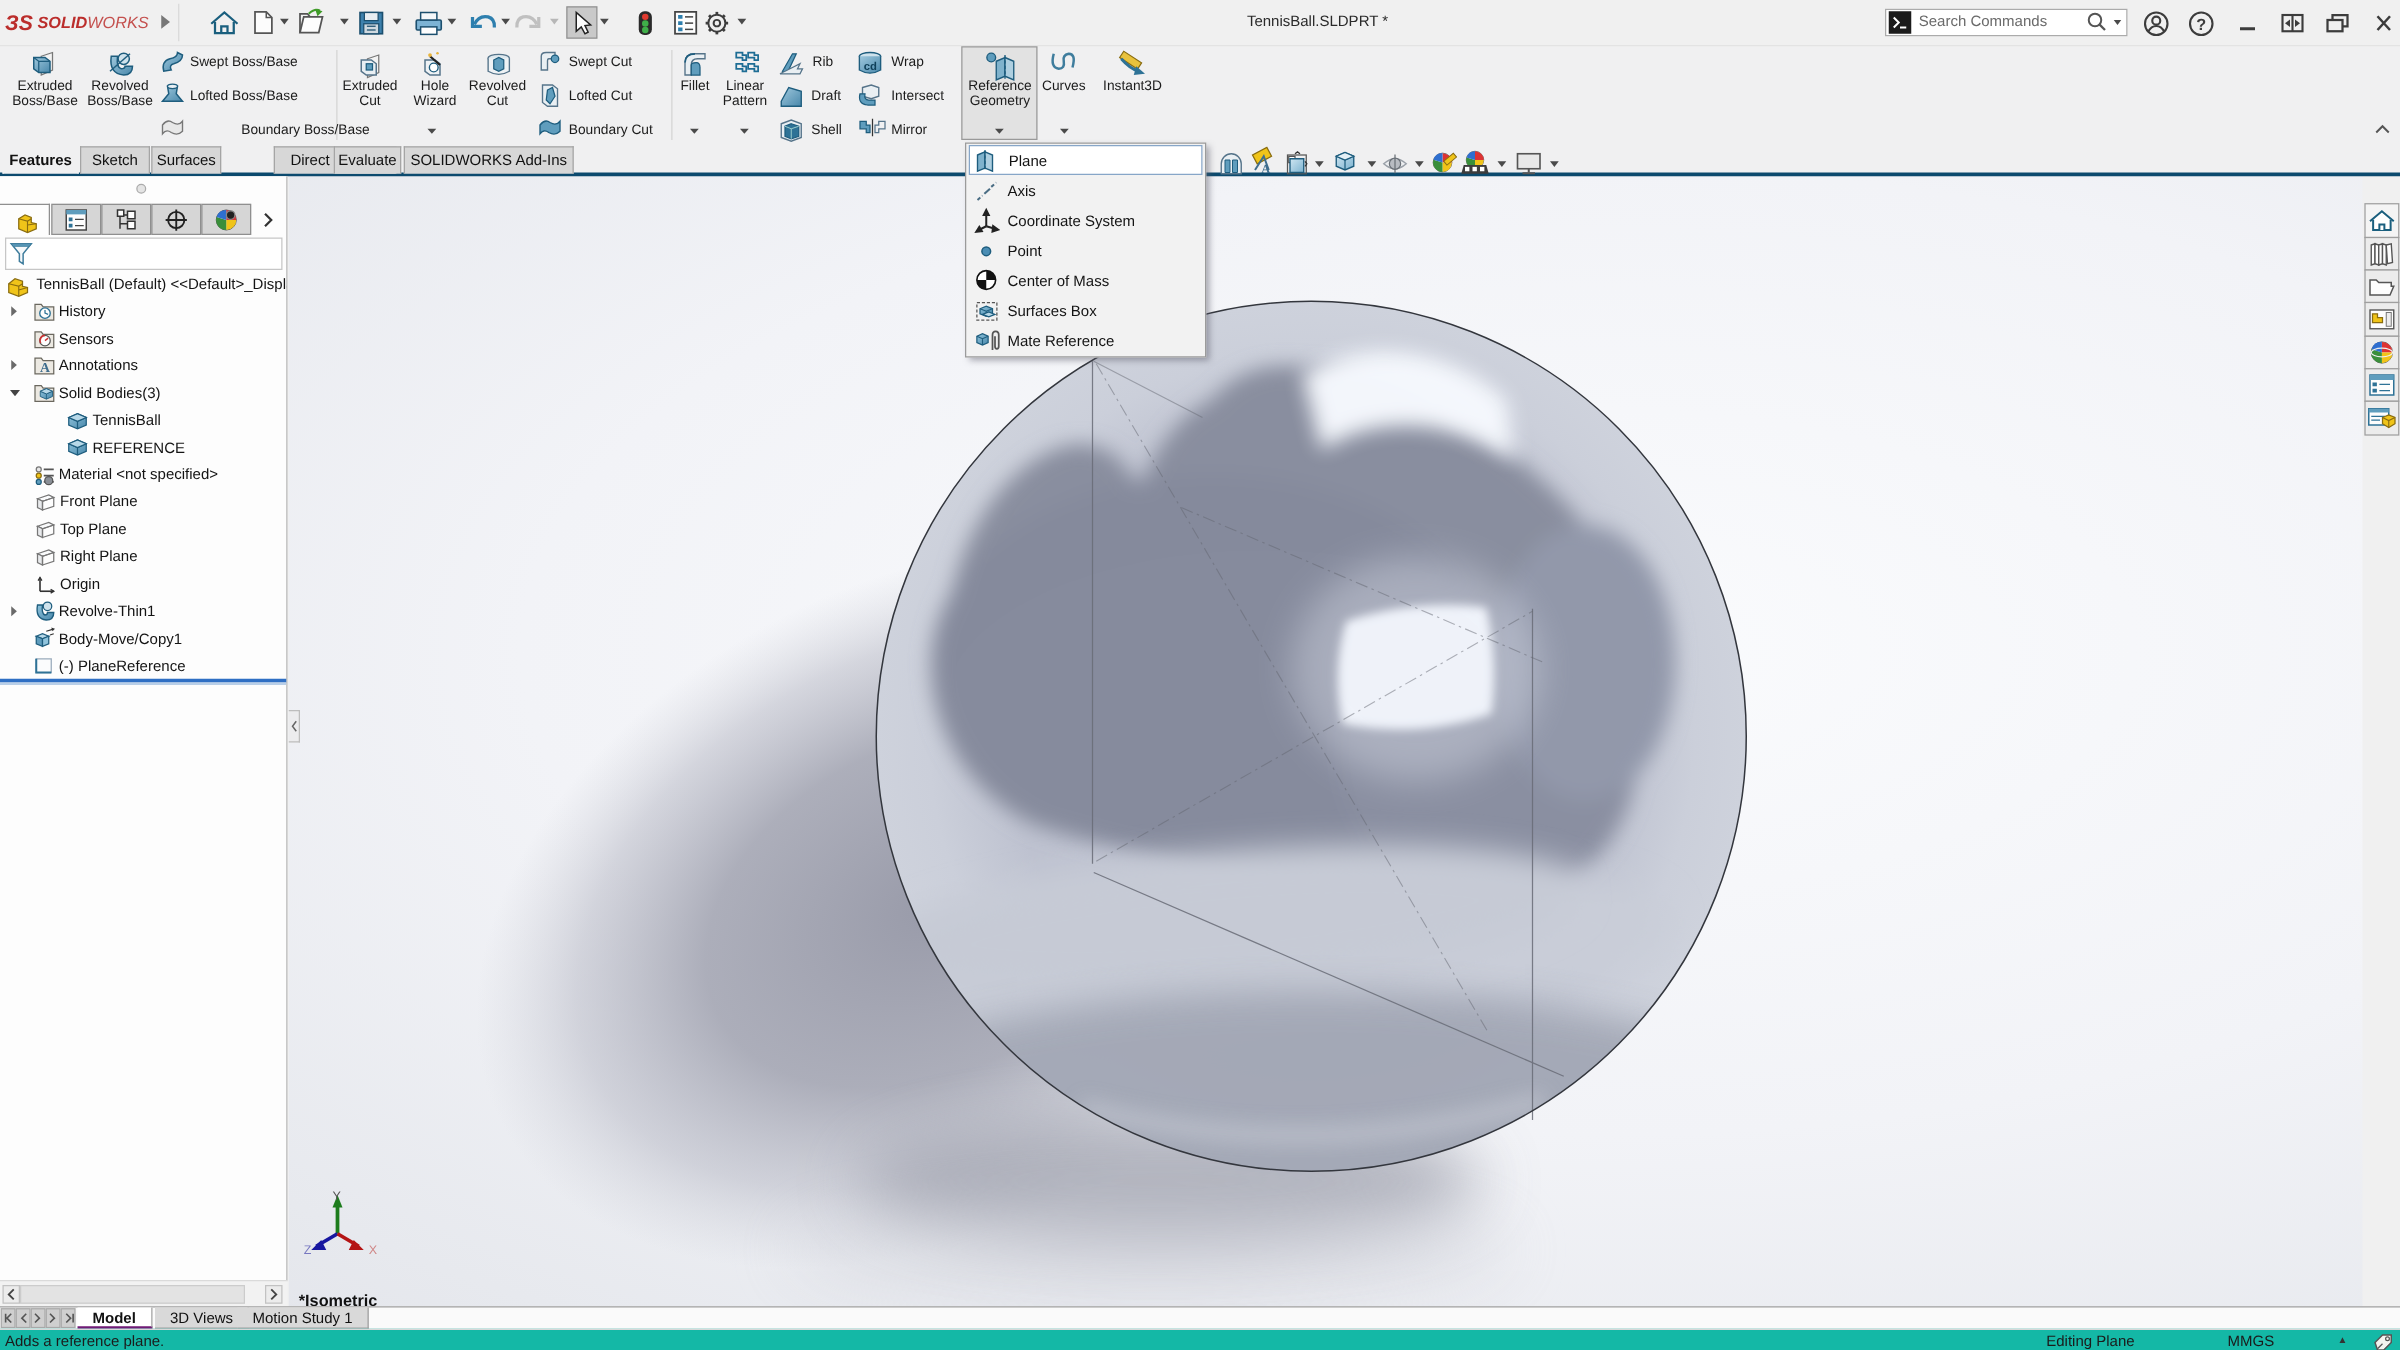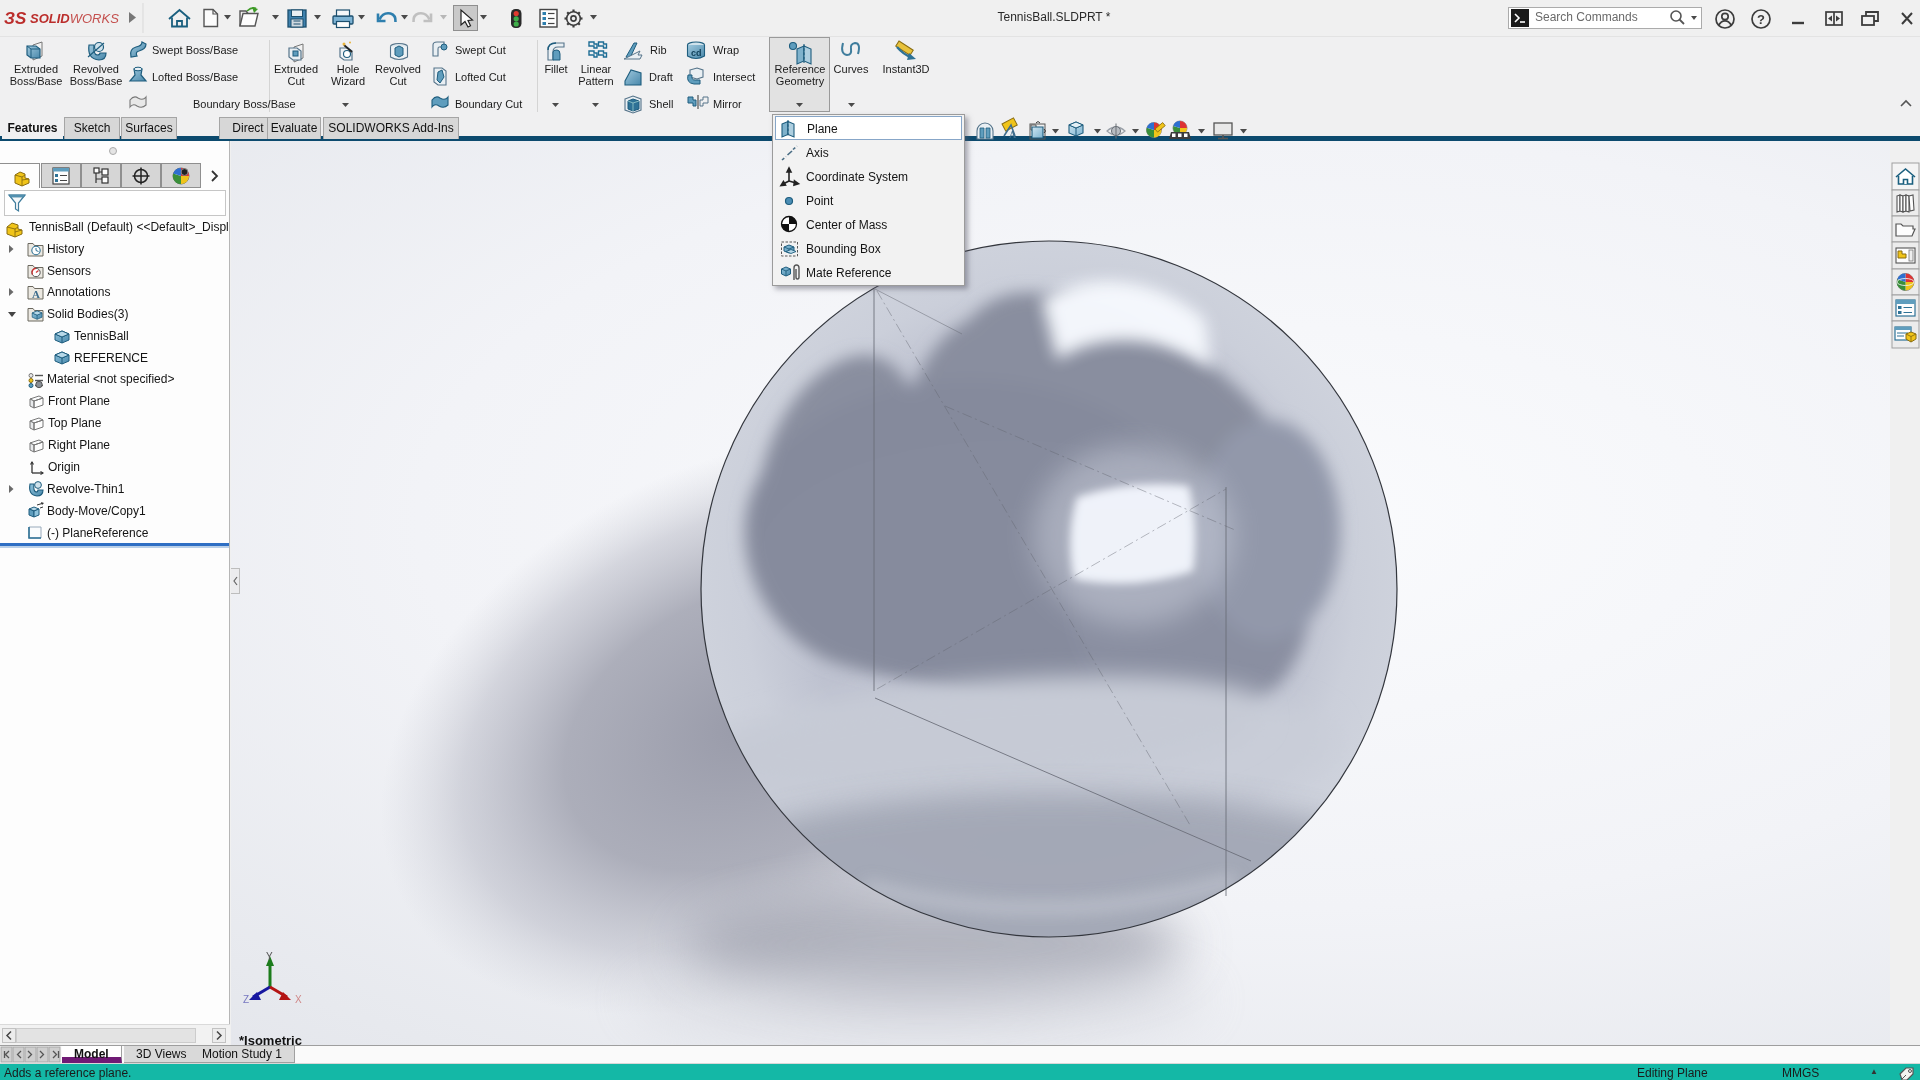--- a/index.html
+++ b/index.html
@@ -11,21 +11,21 @@
   
   #titlebar { position:absolute; left:0; top:0; width:1920px; height:36px; background:#f0f0f0; }
 
   
   #ribbon { position:absolute; left:0; top:36px; width:1920px; height:79px; background:#f0f0f1; border-top:1px solid #e3e3e3; }
   .rg-sep { position:absolute; top:3px; width:1px; height:72px; background:#d4d4d4; }
   .rbtn { position:absolute; text-align:center; font-size:11px; line-height:12px; color:#1b1b1b; }
   .rrow { position:absolute; font-size:11px; color:#1b1b1b; white-space:nowrap; }
 
   
-  #tabrow { position:absolute; left:0; top:115px; width:1920px; height:26px; background:#f0f0f1; border-bottom:5px solid #0c4a6e; }
+  #tabrow { position:absolute; left:0; top:115px; width:1920px; height:26px; background:#f0f0f1; border-bottom:3px solid #0c4a6e; }
   .rtab { position:absolute; top:2px; height:22px; line-height:21px; text-align:center; background:#d7d7d7; border:1px solid #a5a5a5; border-bottom:none; font-size:12px; color:#111; }
   .rtab.active { background:#f0f0f1; border-color:#f0f0f1; font-weight:bold; }
 
   
   #leftpanel { position:absolute; left:0; top:141px; width:230px; height:884px; background:#fdfdfd; border-right:1px solid #b6b6b6; }
   #viewport { position:absolute; left:231px; top:141px; width:1659px; height:905px;
      background:radial-gradient(115% 95% at 63% 42%, #fafbfd 0%, #f2f3f7 45%, #e7e9ee 75%, #dee0e7 100%); }
 
   
   .ltab { position:absolute; top:22px; height:25px; width:40px; background:#d6d6d6; border:1px solid #8f8f8f; }
@@ -36,21 +36,21 @@
   
   #refmenu { position:absolute; left:772px; top:114px; width:193px; height:172px; background:#f2f2f2; border:1px solid #9b9b9b; box-shadow:3px 3px 5px rgba(90,90,105,0.5); }
   .mitem { position:absolute; left:2px; width:187px; height:24px; line-height:24px; font-size:12px; color:#141414; }
   .mitem .mtxt { position:absolute; left:31px; top:0; }
   .mitem.hl { background:#ffffff; border:1px solid #87a6c8; }
 
   
   #lscroll { position:absolute; left:0; top:1024px; width:230px; height:21px; background:#f2f2f2; border-top:1px solid #dadada; }
   #modeltabs { position:absolute; left:0; top:1045px; width:1920px; height:18px; background:#fafafa; border-top:1px solid #9e9e9e; }
   .mtab { position:absolute; top:0px; height:17px; line-height:16px; padding:0 12px; font-size:12px; background:#d9d9d9; border-right:1px solid #a0a0a0; border-bottom:1px solid #a0a0a0; color:#111; }
-  .mtab.active { background:#ffffff; font-weight:bold; border-bottom:6px solid #701a75; }
+  .mtab.active { background:#ffffff; font-weight:bold; border-bottom:2px solid #701a75; }
   #statusbar { position:absolute; left:0; top:1063px; width:1920px; height:17px; background:#14b8a6; border-top:1px solid #d8d8d8; font-size:12px; color:#1b1b1b; }
 </style>
 </head>
 <body>
 <div id="page">
 
   <div id="viewport"></div>
   <svg class="abs" style="left:231px;top:141px;" width="1659" height="905" viewBox="231 141 1659 905">
     <defs>
       <radialGradient id="ballbase" cx="0.5" cy="0.5" r="0.5">
@@ -784,21 +784,21 @@
     <div class="mitem" style="top:50px;">
         <span class="mtxt">Coordinate System</span>
       </div>
     <div class="mitem" style="top:74px;">
         <span class="mtxt">Point</span>
       </div>
     <div class="mitem" style="top:98px;">
         <span class="mtxt">Center of Mass</span>
       </div>
     <div class="mitem" style="top:122px;">
-        <span class="mtxt">Bounding Box</span>
+        <span class="mtxt">Surfaces Box</span>
       </div>
     <div class="mitem" style="top:146px;">
         <span class="mtxt">Mate Reference</span>
       </div>
     <svg class="abs" style="left:0;top:0;" width="191" height="170" viewBox="0 0 191 170">
 
       <g transform="translate(8,5)">
         <path d="M 1,4 L 7,1.5 L 7,14.5 L 1,17 Z" fill="#7fb2cc" stroke="#1e5d7e" stroke-width="1.1"></path>
         <path d="M 7,1.5 L 13,4 L 13,17 L 7,14.5 Z" fill="#aecfe0" stroke="#1e5d7e" stroke-width="1.1"></path>
         <line x1="7" y1="0" x2="7" y2="16.5" stroke="#1e5d7e" stroke-width="1" stroke-dasharray="2.5 1.8"></line>

